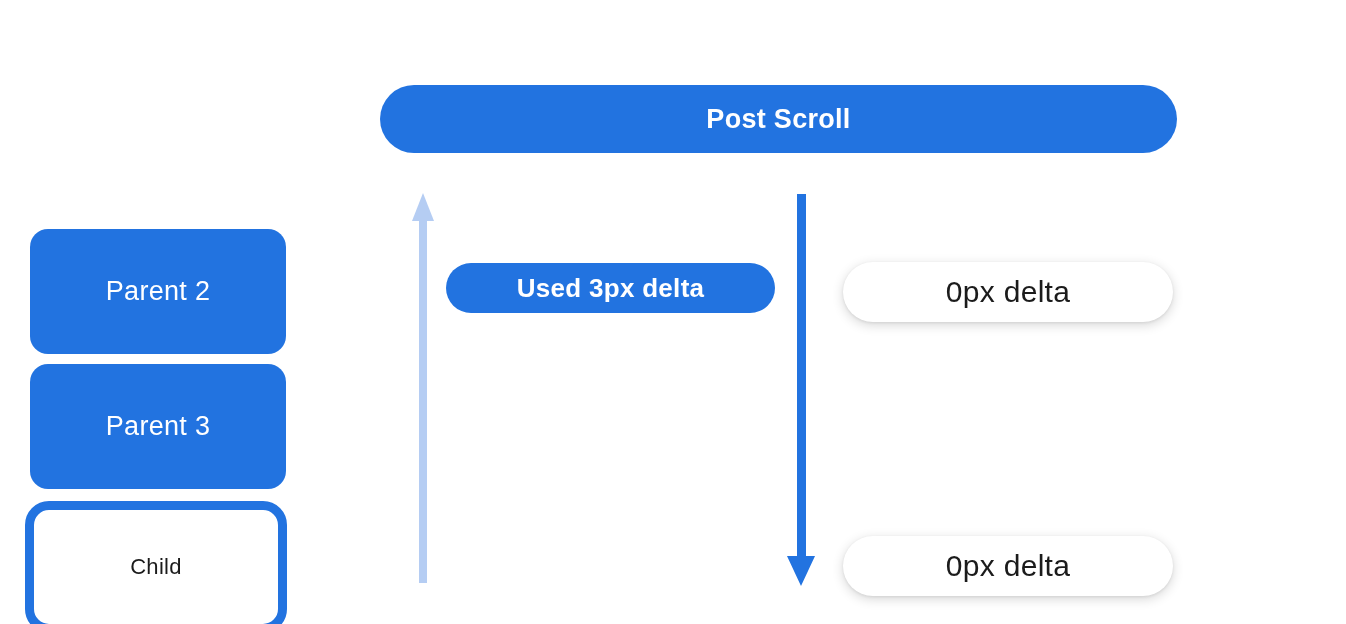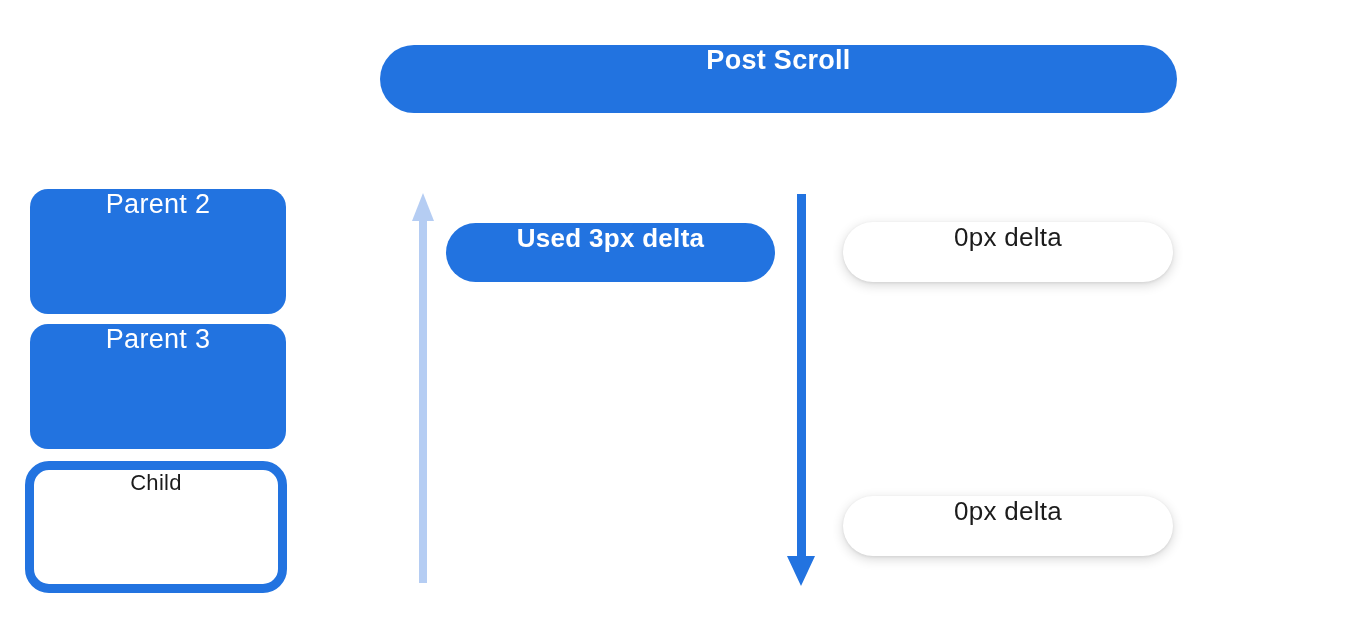--- a/index.html
+++ b/index.html
@@ -12,23 +12,24 @@
     position: relative;
     width: 1346px;
     height: 624px;
     background: #ffffff;
     overflow: hidden;
   }
   .abs { position: absolute; box-sizing: border-box; }
 
   .pill, .box {
     display: flex;
-    align-items: flex-start;
+    align-items: center;
     justify-content: center;
     text-align: center;
+    margin-top: 40px;
   }
 
   
   .header-pill {
     left: 380px; top: 45px;
     width: 797px; height: 68px;
     background: #2273e0;
     border-radius: 34px;
     color: #ffffff;
     font-size: 27px;
@@ -57,39 +58,39 @@
     border-radius: 24px;
     color: #1b1b1b;
     font-size: 22px;
     font-weight: 500;
     letter-spacing: 0.3px;
   }
 
   
   .mid-pill {
     left: 446px;
-    width: 329px; height: 59px;
+    width: 329px; height: 50px;
     background: #2273e0;
     border-radius: 30px;
     color: #ffffff;
     font-size: 26px;
     font-weight: 700;
     letter-spacing: 0.3px;
   }
   .mid-top { top: 223px; }
   .mid-bottom { top: 361px; }
 
   
   .white-pill {
     left: 843px;
     width: 330px; height: 60px;
     background: #ffffff;
     border-radius: 30px;
     color: #1b1b1b;
-    font-size: 26px;
+    font-size: 30px;
     font-weight: 500;
     letter-spacing: 0.3px;
     box-shadow: 0 3px 12px rgba(0,0,0,0.16), 0 1px 3px rgba(0,0,0,0.08);
   }
   .white-top { top: 222px; }
   .white-bottom { top: 496px; }
 
   
   .up-arrow-svg { left: 410px; top: 193px; }
   .down-arrow-svg { left: 786px; top: 194px; }

